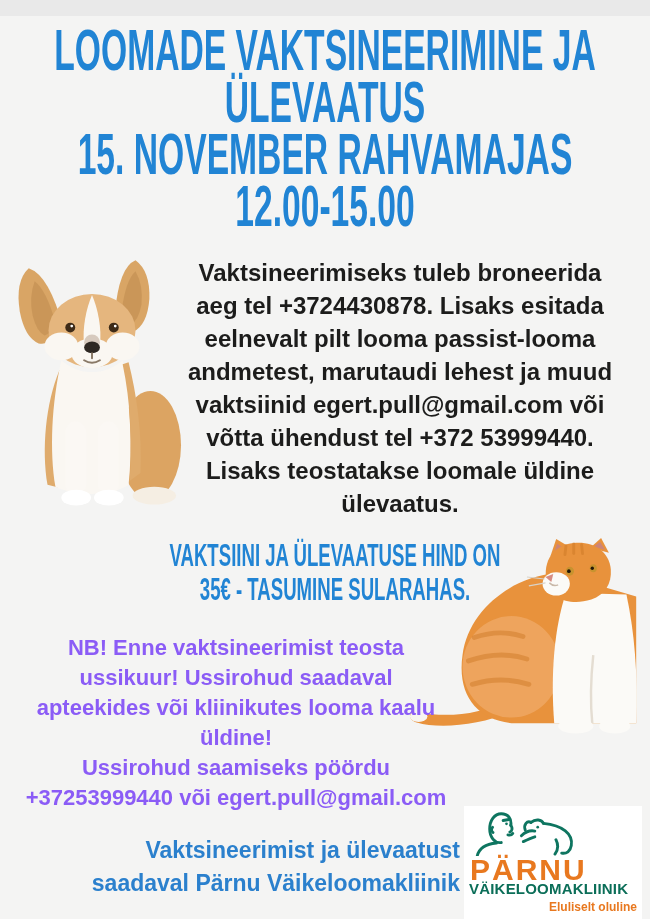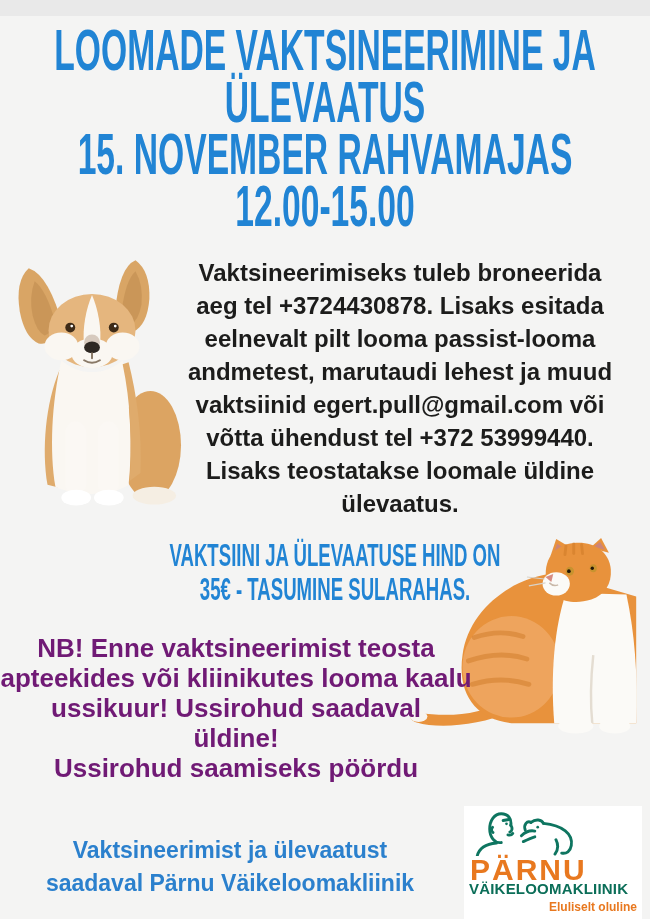--- a/index.html
+++ b/index.html
@@ -24,27 +24,27 @@
   
   .price{
     position:absolute;top:523px;left:335px;width:900px;margin-left:-450px;
     transform:scaleX(0.60);transform-origin:center top;
     text-align:center;color:#2184D4;font-weight:bold;
     font-size:31px;line-height:34px;
   }
   
   .notice{
     position:absolute;top:617px;left:0;width:472px;
-    text-align:center;color:#701a75;font-weight:bold;
-    font-size:26px;line-height:30px;
+    text-align:center;color:#8b5cf6;font-weight:bold;
+    font-size:22px;line-height:30px;
   }
   
   .provider{
     position:absolute;top:818px;left:0;width:460px;
-    text-align:center;color:#2B80CD;font-weight:bold;
+    text-align:right;color:#2B80CD;font-weight:bold;
     font-size:23px;line-height:33px;
   }
   
   .dog{position:absolute;left:4px;top:238px;width:178px;height:255px;}
   .cat{position:absolute;left:400px;top:522px;width:248px;height:200px;}
   
   .logo{
     position:absolute;left:464px;top:790px;width:178px;height:113px;
     background:#FFFFFF;
   }
@@ -151,24 +151,25 @@
     <g stroke="#D8D2C8" stroke-width="1.2">
       <path d="M146,42 L128,40"></path>
         <path d="M147,46 L130,49"></path>
     </g>
     <ellipse cx="178" cy="193" rx="18" ry="7.5" fill="#FBFAF7"></ellipse>
     <ellipse cx="218" cy="193" rx="16" ry="7.5" fill="#FBFAF7"></ellipse>
   </svg>
 
   <section class="notice">
     <div>NB! Enne vaktsineerimist teosta</div>
+    <div>ussikuur! Ussirohud saadaval</div>
     <div>apteekides või kliinikutes looma kaalu</div>
-    <div>ussikuur! Ussirohud saadaval</div>
     <div>üldine!</div>
     <div>Ussirohud saamiseks pöördu</div>
+    <div>+37253999440 või egert.pull@gmail.com</div>
   </section>
 
   <section class="provider">
     <div>Vaktsineerimist ja ülevaatust</div>
     <div>saadaval Pärnu Väikeloomakliinik</div>
   </section>
 
   <div class="logo">
     <svg class="logo-art" viewBox="0 0 125 50" aria-hidden="true">
       <g stroke="#0E7560" stroke-width="3" fill="none" stroke-linecap="round">

